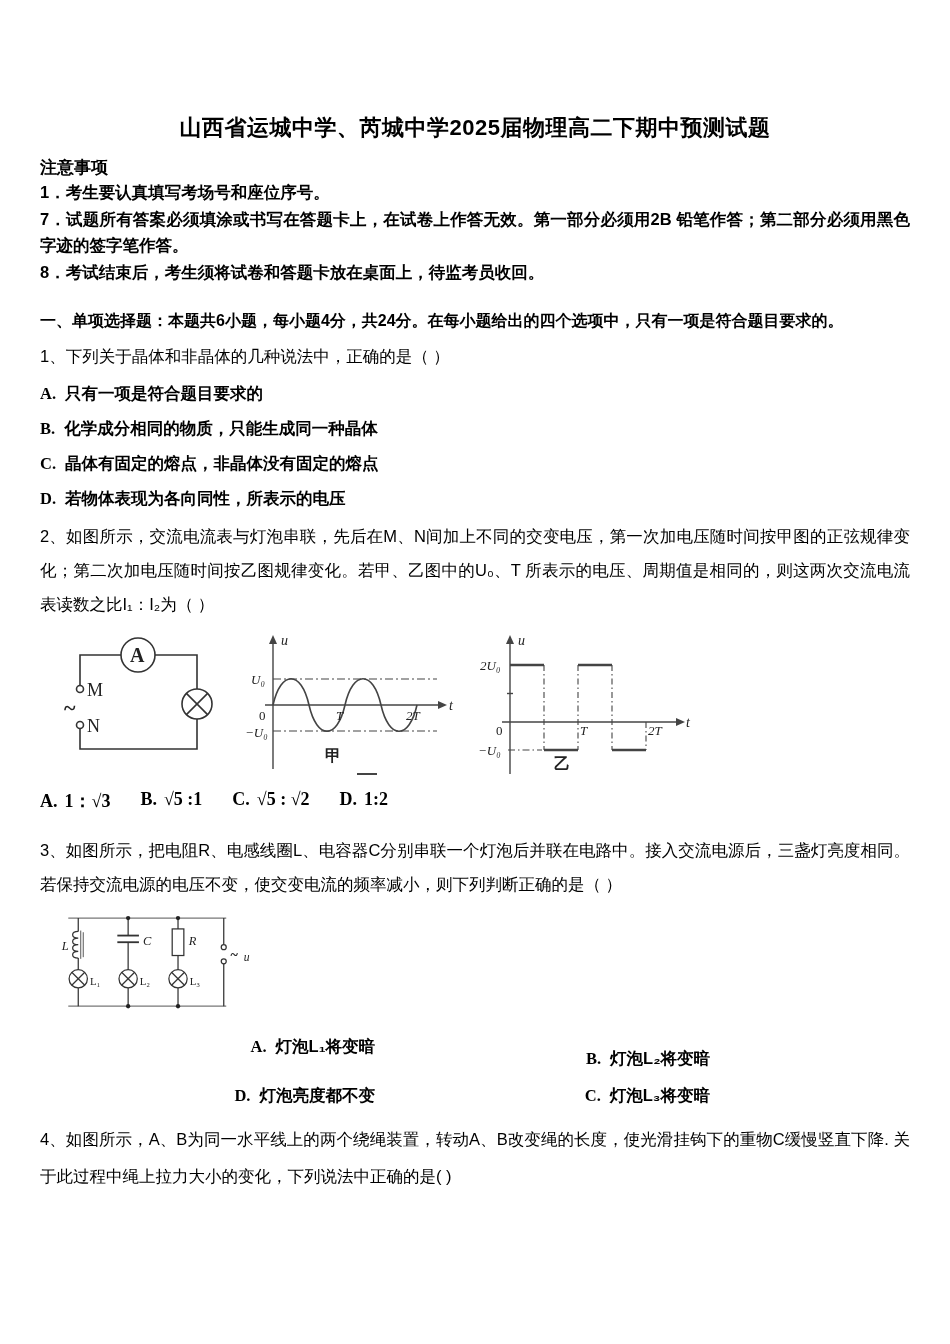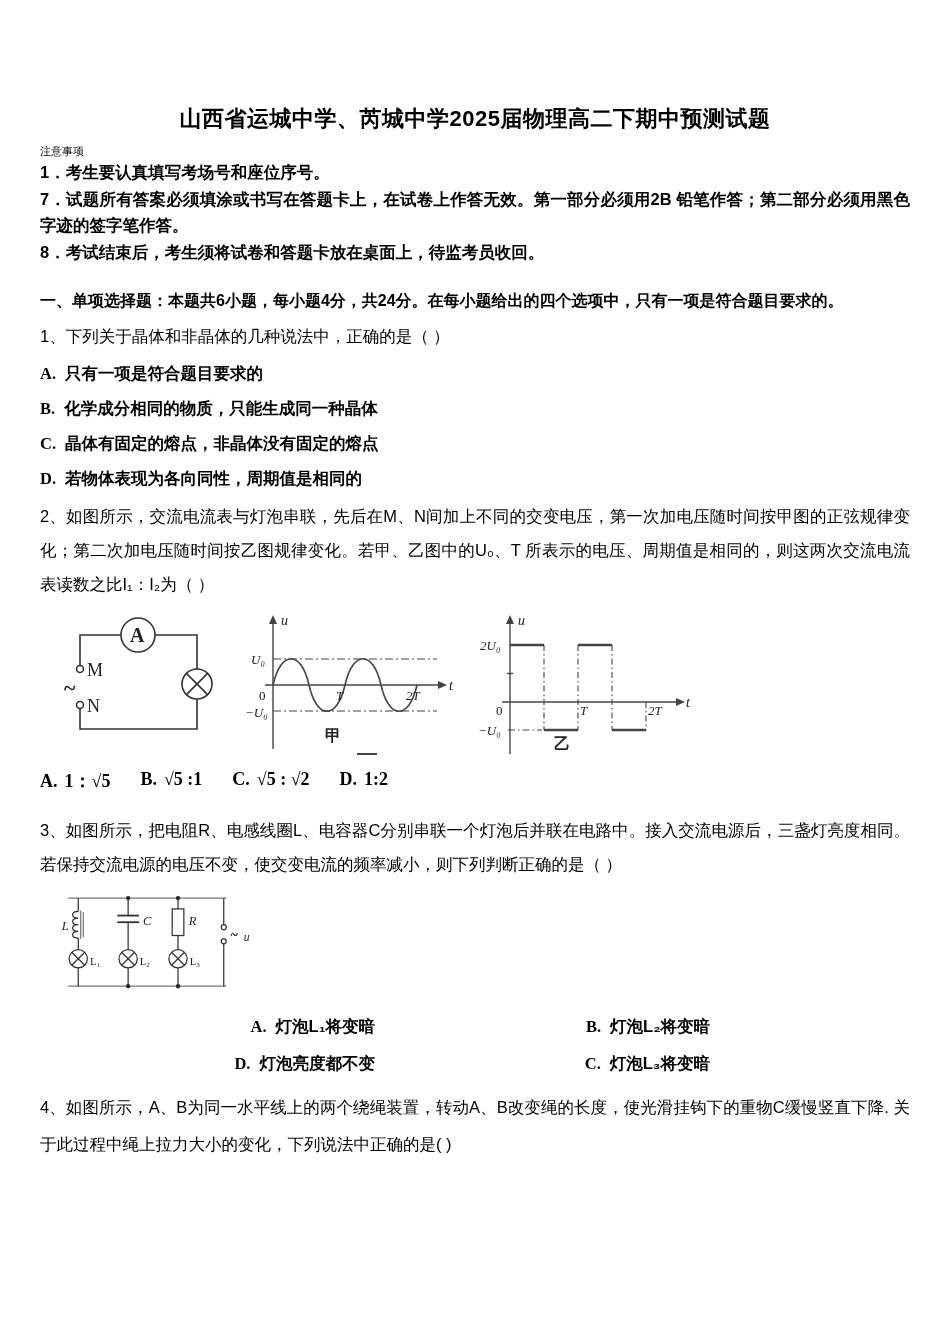--- a/index.html
+++ b/index.html
@@ -12,26 +12,26 @@
     overflow: hidden;
     font-family: "Liberation Sans", sans-serif;
     color: #000;
   }
   .title {
     text-align: center;
     font-size: 22px;
     font-weight: 700;
     line-height: 30px;
     letter-spacing: 0.5px;
-    margin: 4px;
+    margin: 13px;
   }
   .notice-heading {
     margin-top: 10px;
-    font-size: 11px;
-    font-weight: 400;
+    font-size: 17px;
+    font-weight: 700;
   }
   .note {
     font-size: 16.5px;
     font-weight: 700;
     line-height: 26.5px;
     text-align: justify;
   }
   .section-heading {
     margin-top: 22px;
     font-size: 16px;
@@ -99,21 +99,21 @@
   <div class="note">7．试题所有答案必须填涂或书写在答题卡上，在试卷上作答无效。第一部分必须用2B 铅笔作答；第二部分必须用黑色字迹的签字笔作答。</div>
   <div class="note">8．考试结束后，考生须将试卷和答题卡放在桌面上，待监考员收回。</div>
 
   <div class="section-heading">一、单项选择题：本题共6小题，每小题4分，共24分。在每小题给出的四个选项中，只有一项是符合题目要求的。</div>
 
   <div class="stem" style="line-height:27px;">1、下列关于晶体和非晶体的几种说法中，正确的是（      ）</div>
   <div>
     <div class="opt"><span class="letter">A.</span><span>只有一项是符合题目要求的</span></div>
     <div class="opt"><span class="letter">B.</span><span>化学成分相同的物质，只能生成同一种晶体</span></div>
     <div class="opt"><span class="letter">C.</span><span>晶体有固定的熔点，非晶体没有固定的熔点</span></div>
-    <div class="opt"><span class="letter">D.</span><span>若物体表现为各向同性，周期值是相同的</span></div>
+    <div class="opt"><span class="letter">D.</span><span>若物体表现为各向同性，所表示的电压</span></div>
   </div>
 
   <div class="stem">2、如图所示，交流电流表与灯泡串联，先后在M、N间加上不同的交变电压，第一次加电压随时间按甲图的正弦规律变化；第二次加电压随时间按乙图规律变化。若甲、乙图中的U₀、T 所表示的电压、周期值是相同的，则这两次交流电流表读数之比I₁：I₂为（      ）</div>
 
   <div class="figure-row">
 
     <svg width="175" height="148" viewBox="0 0 175 148">
       <g stroke="#333" stroke-width="1.6" fill="none">
         <path d="M28,58 L28,28 L69,28"></path>
         <circle cx="86" cy="28" r="17"></circle>
@@ -178,21 +178,21 @@
       <text x="2" y="43" font-size="13" class="var">2U₀</text>
       <text x="18" y="108" font-size="13">0</text>
       <text x="0" y="128" font-size="13" class="var">−U₀</text>
       <text x="102" y="108" font-size="13" class="var">T</text>
       <text x="170" y="108" font-size="13" class="var">2T</text>
       <text x="76" y="142" class="cap">乙</text>
     </svg>
   </div>
 
   <div class="q2-options">
-    <div><span class="letter">A.</span><span>1：√5</span></div>
+    <div><span class="letter">A.</span><span>1：√3</span></div>
     <div><span class="letter">B.</span><span>√5 :1</span></div>
     <div><span class="letter">C.</span><span>√5 : √2</span></div>
     <div><span class="letter">D.</span><span>1:2</span></div>
   </div>
 
   <div class="stem" style="margin-top:20px;">3、如图所示，把电阻R、电感线圈L、电容器C分别串联一个灯泡后并联在电路中。接入交流电源后，三盏灯亮度相同。若保持交流电源的电压不变，使交变电流的频率减小，则下列判断正确的是（      ）</div>
 
   <div class="q3-figure">
     <svg width="212" height="112" viewBox="0 0 255 132">
       <g stroke="#777" stroke-width="1.5" fill="none">
@@ -245,20 +245,20 @@
       <text x="54" y="92" font-size="13">L₁</text>
       <text x="114" y="92" font-size="13">L₂</text>
       <text x="174" y="92" font-size="13">L₃</text>
       <text x="223" y="62" font-size="17" font-weight="bold">~</text>
       <text x="239" y="63" font-size="14" class="var">u</text>
     </svg>
   </div>
 
   <div class="q3-options">
     <div class="opt" style="margin-top:0;"><span class="letter">A.</span><span>灯泡L₁将变暗</span></div>
-    <div class="opt" style="margin-top:0;"><span class="letter">B.</span><span>灯泡L₂将变暗</span></div>
+    <div class="opt" style="margin-top:12px;"><span class="letter">B.</span><span>灯泡L₂将变暗</span></div>
     <div class="opt" style="margin-top:0;"><span class="letter">D.</span><span>灯泡亮度都不变</span></div>
     <div class="opt" style="margin-top:0;"><span class="letter">C.</span><span>灯泡L₃将变暗</span></div>
   </div>
 
   <div class="stem" style="margin-top:14px; line-height:37px;">4、如图所示，A、B为同一水平线上的两个绕绳装置，转动A、B改变绳的长度，使光滑挂钩下的重物C缓慢竖直下降. 关于此过程中绳上拉力大小的变化，下列说法中正确的是(      )</div>
 
 </div>
 
 </body></html>

